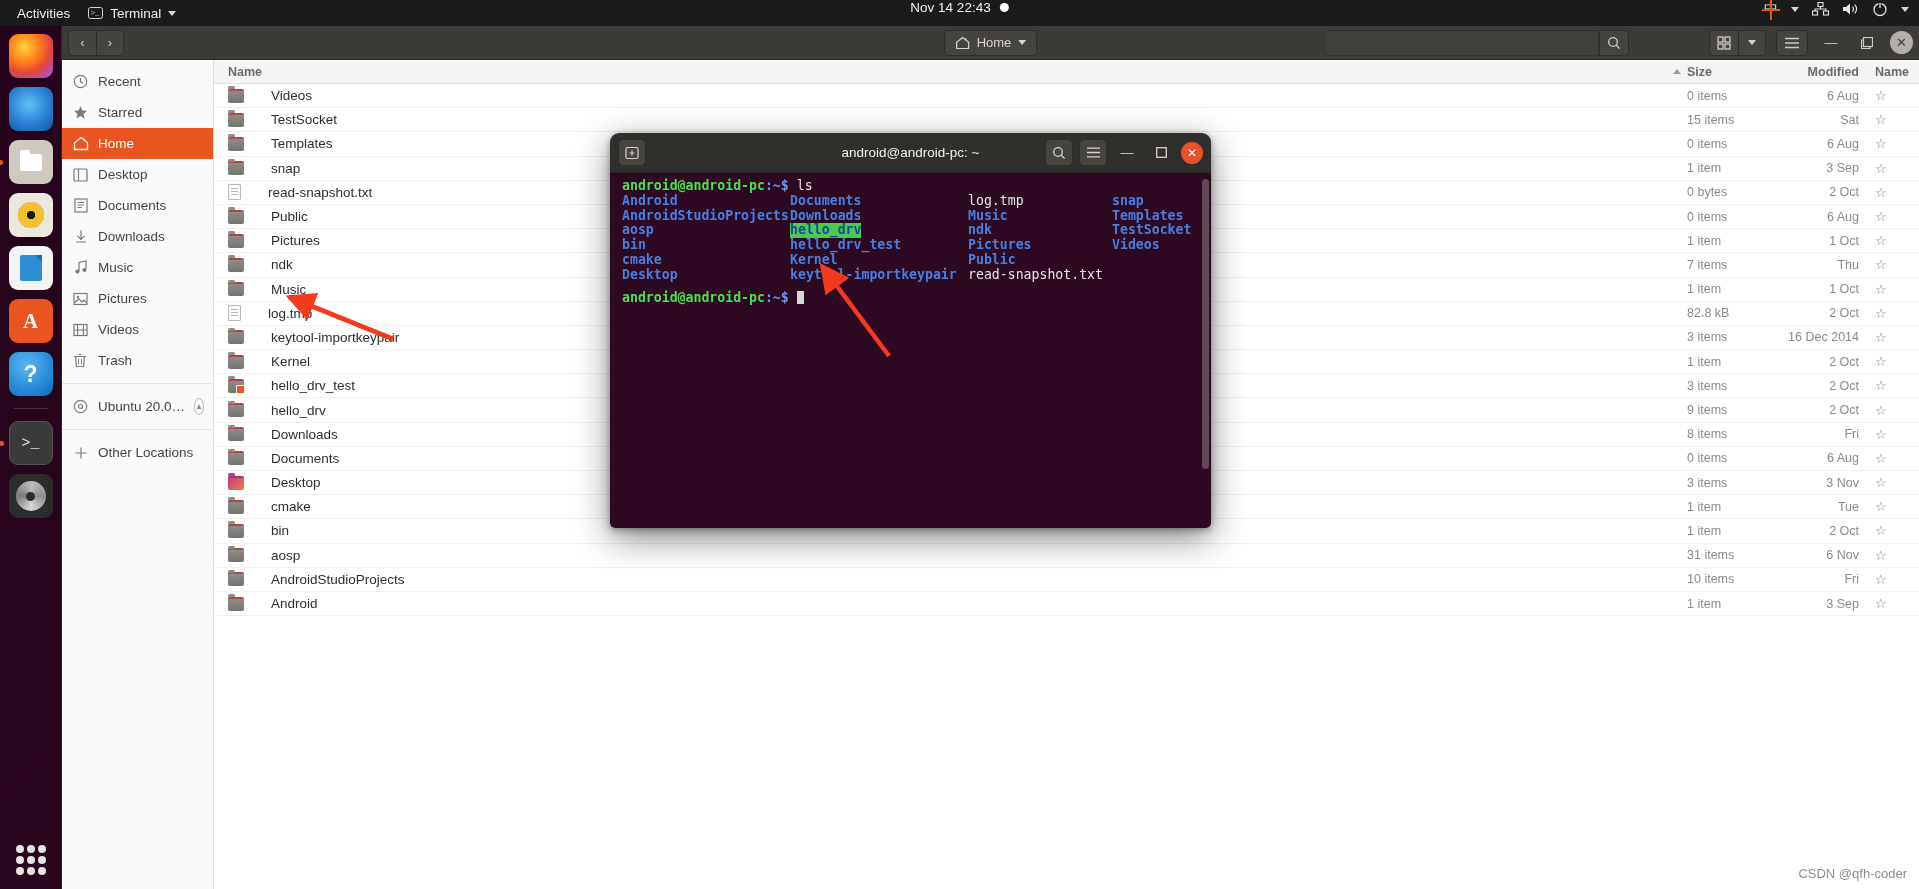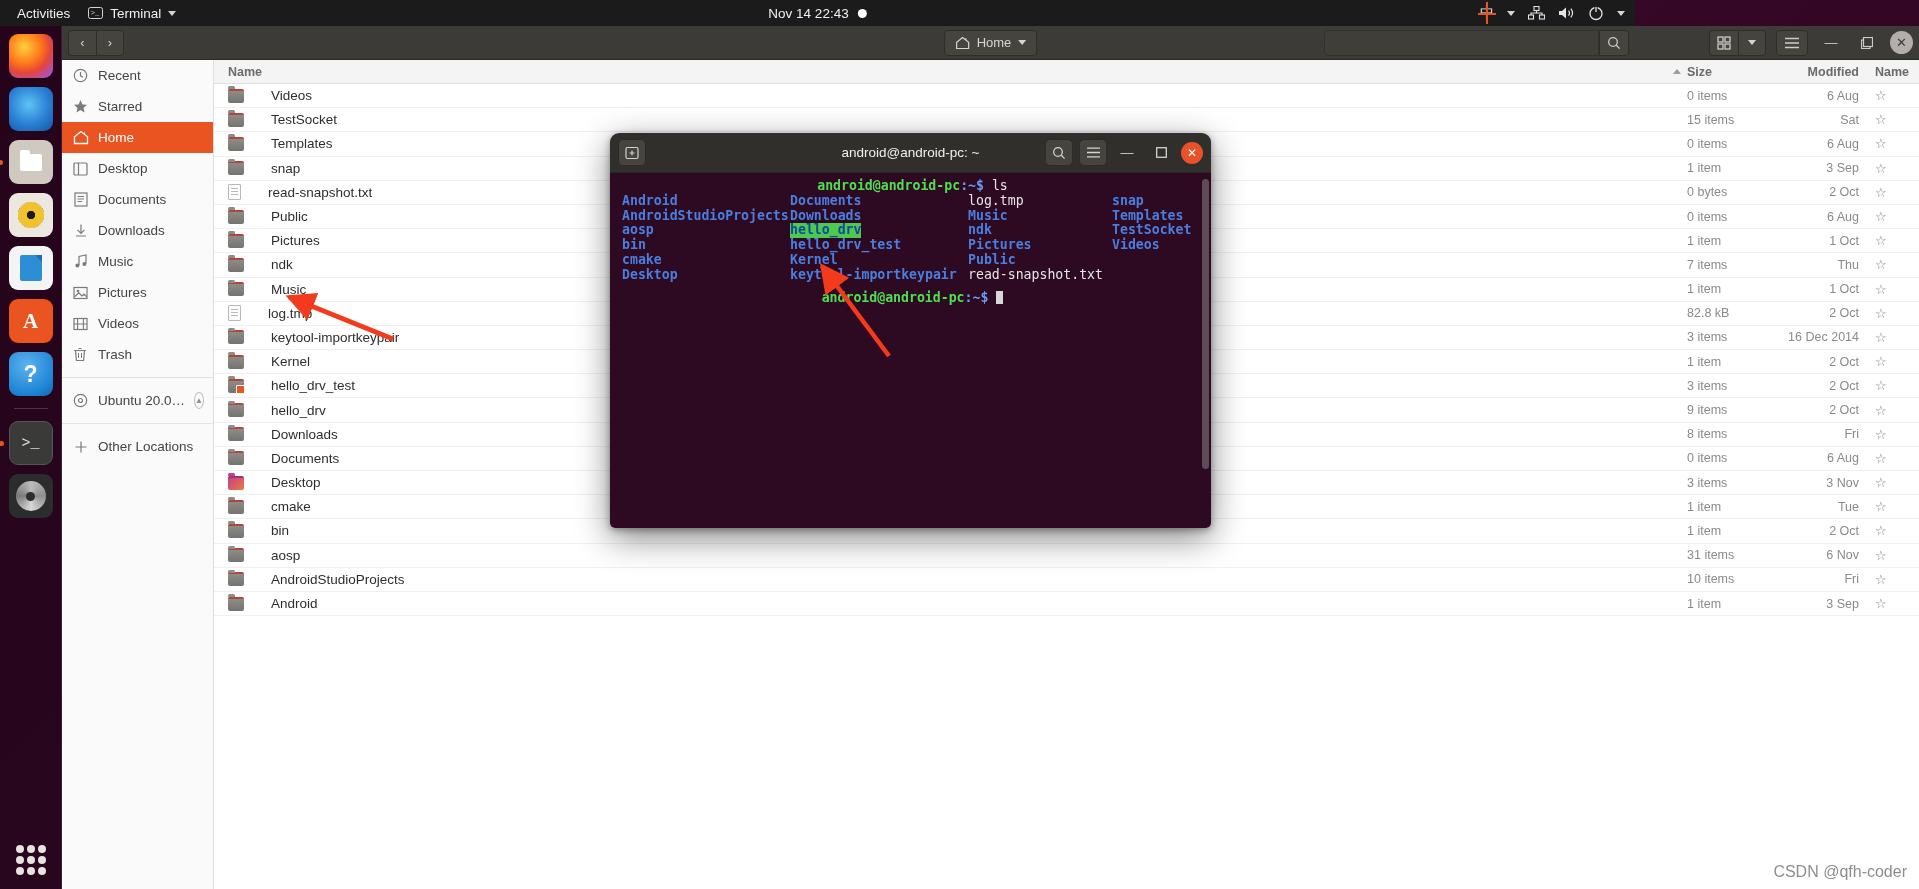--- a/index.html
+++ b/index.html
@@ -9,23 +9,23 @@
     overflow: hidden;
     background: #2c001e;
   }
   #screen {
     position: relative; width: 1919px; height: 889px;
     background: linear-gradient(135deg, #2c001e 0%, #3a0b2a 40%, #2c001e 100%);
   }
 
   
   #topbar {
-    position: absolute; left: 0; top: 0; width: 1635px; height: 26px;
+    position: absolute; left: 0; top: 0; width: 1919px; height: 26px;
     background: #1b1b1b; color: #ffffff;
-    display: flex; align-items: center;
+    display: flex; 
     font-size: 13.5px;
   }
   .tb-left { display: flex; align-items: center; gap: 0; padding-left: 8px; }
   .tb-item {
     padding: 3px 9px; border-radius: 4px; display: flex; align-items: center; gap: 7px;
     color: #f2f0ef; white-space: nowrap;
   }
   .tb-center {
     position: absolute; left: 50%; transform: translateX(-50%);
     display: flex; align-items: center; gap: 9px; font-size: 13.5px; color: #f2f0ef;
@@ -128,21 +128,21 @@
   .win-btn { width: 26px; height: 26px; display:flex; align-items:center; justify-content:center; color:#cfcbc6; font-size: 13px;}
   .win-close {
     width: 23px; height: 23px; border-radius: 50%; background: #b3aeab; color: #3c3b37;
     display:flex; align-items:center; justify-content:center; font-size: 13px;
   }
   .home-icon svg { display:block; }
 
   #body-row { flex: 1 1 auto; display: flex; min-height: 0; }
   #sidebar {
     width: 152px; background: #fafafa; border-right: 1px solid #dedede;
-    font-size: 13.5px; color: #3d3d3d; flex: 0 0 auto;
+    padding-top: 6px; font-size: 13.5px; color: #3d3d3d; flex: 0 0 auto;
   }
   .sb-item {
     height: 31px; display: flex; align-items: center; gap: 9px; padding: 0 10px;
     color: #444; white-space: nowrap;
   }
   .sb-item .sicon { width: 17px; height: 17px; display:flex; align-items:center; justify-content:center; color:#7a7a7a; flex:0 0 auto;}
   .sb-item.active { background: #e95420; color: #ffffff; }
   .sb-item.active .sicon { color: #ffffff; }
   .sb-sep { height: 1px; background: #e3e3e3; margin: 7px 0; }
   .eject { margin-left: auto; width: 17px; height: 17px; border:1px solid #bdbdbd; border-radius:50%;
@@ -215,39 +215,39 @@
     color: #f2f0ef; font-size: 13.5px; font-weight: normal; white-space: nowrap;
   }
   .t-right { position: absolute; right: 8px; display: flex; align-items: center; gap: 6px; }
   .t-close {
     width: 22px; height: 22px; border-radius: 50%; background: #e7522a; color: #fff;
     display:flex;align-items:center;justify-content:center;font-size:12px;
   }
   #term-body {
     flex: 1 1 auto; background: #2d0922; position: relative; overflow: hidden;
     font-family: "DejaVu Sans Mono", "Liberation Mono", monospace;
-    font-size: 13.2px; line-height: 14.8px; padding: 6px 8px 8px 2px; text-align: center;
+    font-size: 13.2px; line-height: 14.8px; padding: 6px 8px 8px 2px;
   }
   .tline { white-space: pre; height: 14.8px; }
   .tcol { display: inline-block; }
   .c-prompt { color: #4ee04e; font-weight: bold; }
   .c-path   { color: #6a9ef5; font-weight: bold; }
   .c-plain  { color: #e6e6e6; }
   .c-dir    { color: #4a7fe0; font-weight: bold; }
   .c-dir-hl { color: #0e4a9e; font-weight: bold; background: #4ec94e; }
   .cursor { display:inline-block; width: 7px; height: 13px; background: #d8d8d8; vertical-align: -2px; }
   #term-scroll {
     position: absolute; right: 2px; top: 6px; width: 7px; height: 290px;
     background: #5f4a58; border-radius: 4px;
   }
 
   
   #arrows { position: absolute; left: 0; top: 0; width: 1919px; height: 889px; pointer-events: none; }
   #watermark {
-    position: absolute; right: 12px; bottom: 8px; color: #8d8d8d; font-size: 16px;
+    position: absolute; right: 12px; bottom: 8px; color: #8d8d8d; font-size: 13px;
     font-family: "Liberation Sans", sans-serif;
   }
 </style>
 </head>
 <body>
 
 <div id="screen">
 
   <div id="topbar">
     <div class="tb-left">

